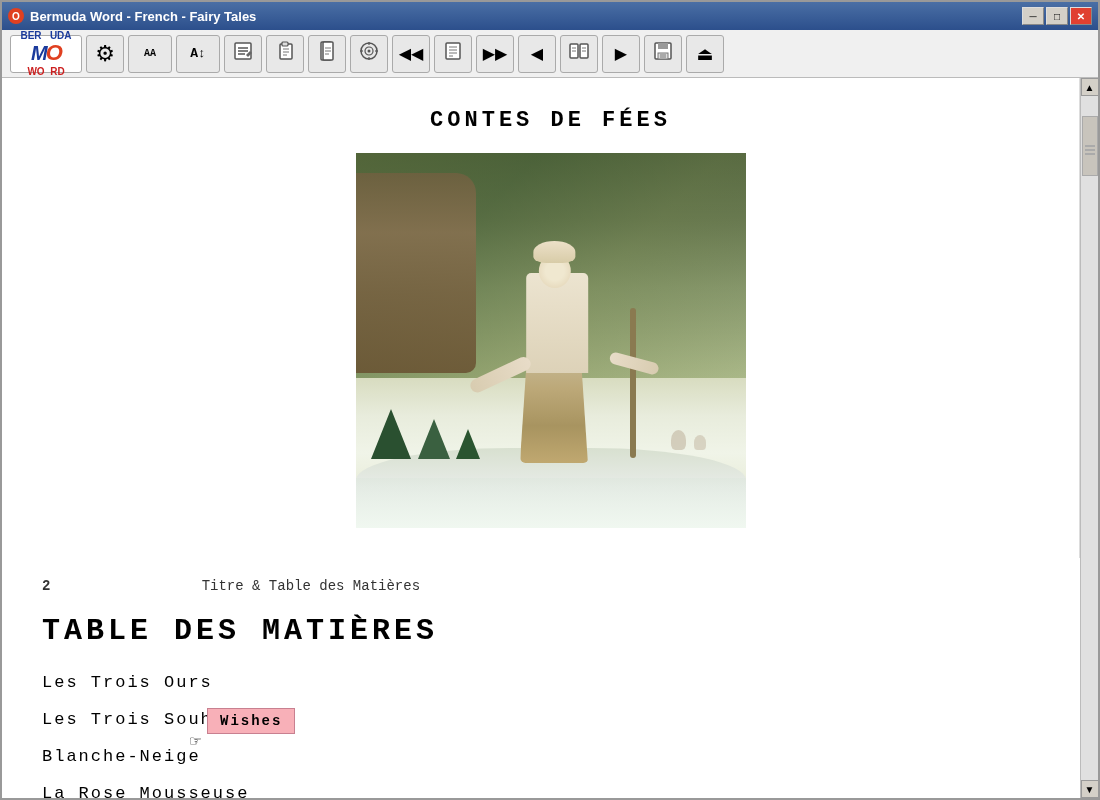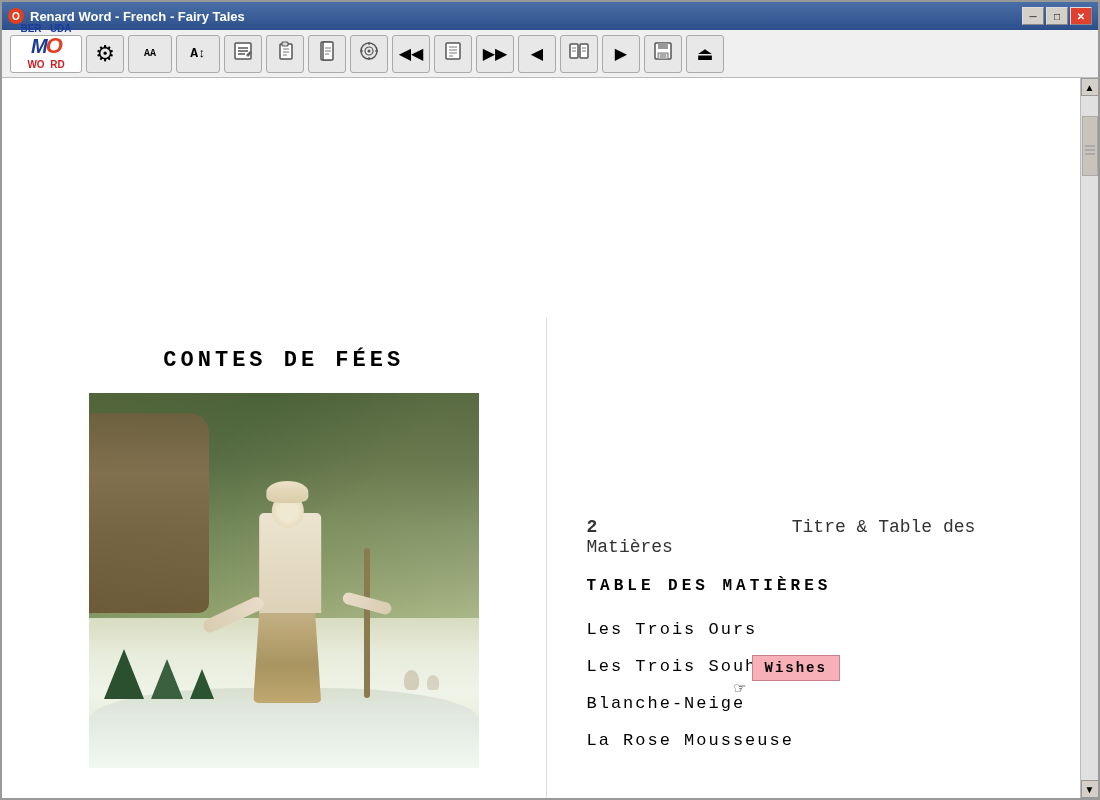--- a/index.html
+++ b/index.html
@@ -128,21 +128,21 @@
       flex: 1;
       overflow: hidden;
       position: relative;
     }
     .content {
       width: 100%;
       height: 100%;
       background: white;
       overflow: hidden;
       display: flex;
-      align-items: flex-end;
+      flex-direction: column;
     }
 
     
     .page-left {
       flex: 1;
       padding: 30px 30px 30px 50px;
       border-right: 1px solid #ddd;
       display: flex;
       flex-direction: column;
       align-items: center;
@@ -196,28 +196,28 @@
       border-radius: 3px;
     }
 
     
     .page-right {
       flex: 1;
       padding: 20px 30px 30px 40px;
     }
     .page-header {
       font-family: 'Courier New', Courier, monospace;
-      font-size: 18px;
+      font-size: 14px;
       margin-bottom: 20px;
       color: #333;
     }
     .page-number { font-weight: bold; }
     .toc-title {
       font-family: 'Courier New', Courier, monospace;
-      font-size: 16px;
+      font-size: 30px;
       font-weight: bold;
       letter-spacing: 4px;
       margin-bottom: 25px;
     }
     .toc-item {
       font-family: 'Courier New', Courier, monospace;
       font-size: 17px;
       margin-bottom: 18px;
       letter-spacing: 2px;
       position: relative;
@@ -293,31 +293,31 @@
   </style>
 </head>
 <body>
 
 <div class="window">
 
   <div class="titlebar">
     <div class="titlebar-icon">
       <span>O</span>
     </div>
-    <div class="titlebar-title">Renard Word - French - Fairy Tales</div>
+    <div class="titlebar-title">Bermuda Word - French - Fairy Tales</div>
     <div class="titlebar-buttons">
       <div class="titlebar-btn">─</div>
       <div class="titlebar-btn">□</div>
       <div class="titlebar-btn close">✕</div>
     </div>
   </div>
 
   <div class="toolbar">
 
-    <div class="toolbar-btn logo-btn" style="width:72px; padding:2px;align-items:flex-end;">
+    <div class="toolbar-btn logo-btn" style="width:72px; padding:2px;">
       <div>
         <div class="logo-top">BER&nbsp;&nbsp;&nbsp;UDA</div>
         <div class="logo-mid" style="color:#1a3a9c; font-size:20px; letter-spacing:-2px;font-style:italic;">M<span style="color:#e04020;font-size:22px;">O</span></div>
         <div class="logo-bottom">WO&nbsp;&nbsp;RD</div>
       </div>
     </div>
 
     <div class="toolbar-btn" title="Settings">
       <span style="font-size:22px;">⚙</span>
     </div>

